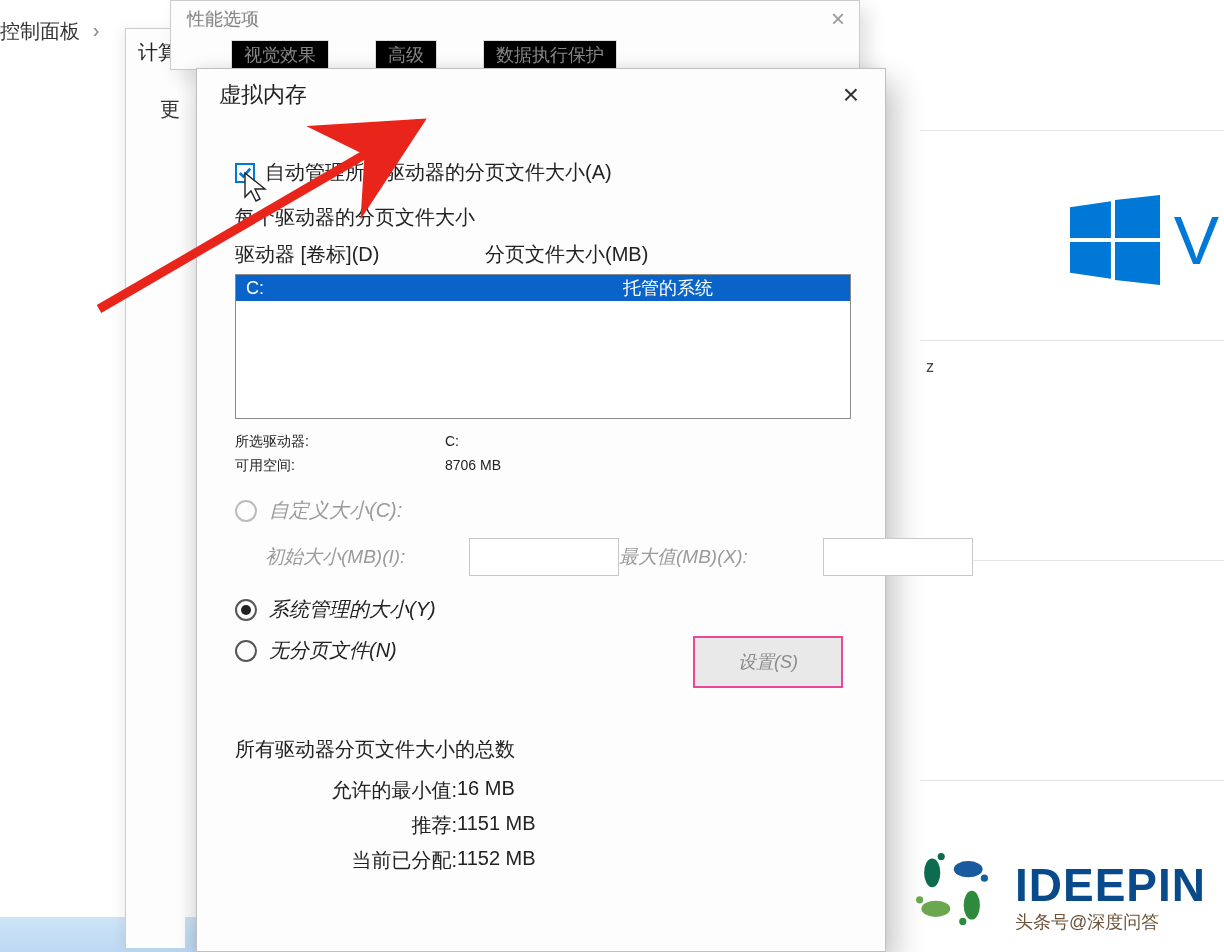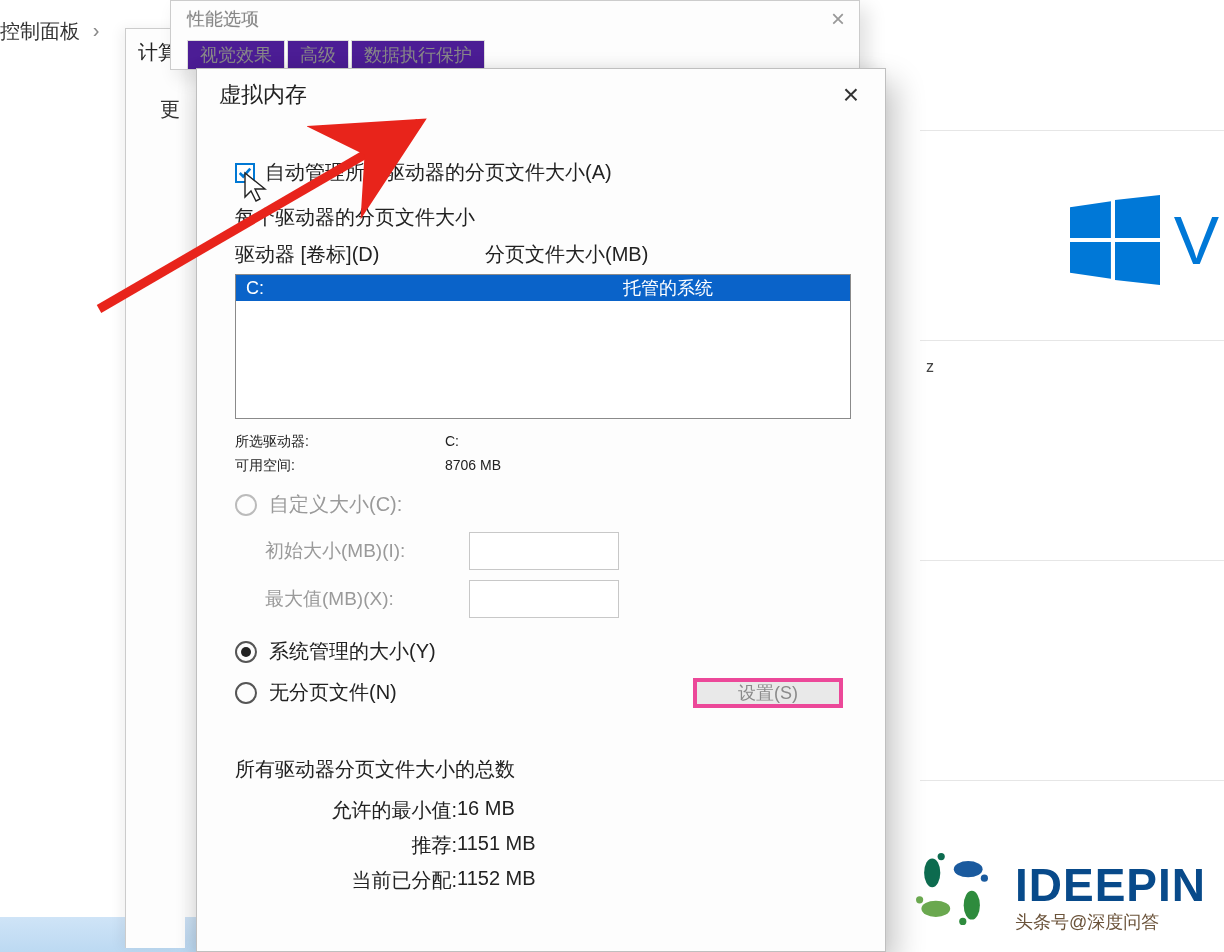--- a/index.html
+++ b/index.html
@@ -42,21 +42,21 @@
   .perf-title {
     position:absolute; top:6px; left:16px; font-size:18px; color:#888;
     text-shadow: 0 0 1px #ccc;
   }
   .perf-close { position:absolute; top:4px; right:14px; font-size:24px; color:#999;}
   .perf-tabs {
     position:absolute; bottom:0; left:16px; display:flex; gap:2px;
     font-size:18px; color:#888;
   }
   .perf-tabs div { padding: 2px 12px; border:1px solid #ddd; border-bottom:none;
-    background:#4c1d95; white-space:nowrap; }
+    background:#000000; white-space:nowrap;margin-left:44px; }
   .sys-dialog {
     position:absolute; top: 28px; left: 125px; width: 60px; height: 920px;
     background:#fdfdfd; border-left:1px solid #ccc; border-top:1px solid #ccc;
     box-shadow: -4px 0 12px rgba(0,0,0,.06);
     padding-left: 40px;
   }
   .sys-title { position:absolute; top:10px; left:12px; font-size:20px;}
   .stub { position:absolute; left:160px; color:#333; font-size:20px; }
 
   
@@ -89,33 +89,33 @@
   .drive-row {
     display:flex; color:#fff; background:#0a63c9;
     font-size:18px; line-height:26px; height:26px; padding: 0 10px;
   }
   .drive-row .dc1 { width: 320px; }
   .drive-row .dc2 { flex:1; text-align:center; padding-right:70px;}
 
   .info-grid { margin-top: 14px; font-size:14px; }
   .info-grid .row { display:flex; margin-bottom: 6px;}
   .info-grid .k { width: 210px; }
-  .radio-group { margin-top: 16px; }
+  .radio-group { margin-top: 22px; font-style: italic; }
   .radio-row { display:flex; align-items:center; gap:12px; margin-bottom: 14px; font-size:20px;}
   .radio { width:22px; height:22px; border:2px solid #555; border-radius:50%;
     display:inline-flex; align-items:center; justify-content:center; flex:none;}
   .radio.sel::after { content:""; width:10px; height:10px; background:#222; border-radius:50%; }
   .radio-row.disabled { color:#9a9a9a; }
   .radio-row.disabled .radio { border-color:#bbb; }
-  .inline-fields { margin-left: 30px; display:flex; flex-direction:column; gap:10px;}
+  .inline-fields { margin-left: 30px; display:flex; flex-direction:row; }
   .inline-fields .frow { display:flex; align-items:center; gap:14px; }
   .inline-fields .flabel { width: 190px; color:#9a9a9a; font-size:19px;}
   .txtbox { width:150px; height:38px; border:1px solid #c8c8c8; background:#fff; }
   .setbtn-row { display:flex; justify-content:flex-end; margin-top: -42px; padding-right: 8px;}
-  .setbtn { width:150px; height:30px; border:4px solid #ec4899; background:#e9e9e9;
+  .setbtn { width:150px; height:52px; border:2px solid #ec4899; background:#e9e9e9;
     color:#8a8a8a; font-size:18px; display:flex; align-items:center; justify-content:center;}
 
   .totals { margin-top: 34px; border-top: 0; padding-top: 14px;}
   .totals .hdr { font-size:20px; margin-bottom: 14px; }
   .totals .row { display:flex; font-size:20px; margin-bottom: 8px; padding-left: 12px;}
   .totals .k { width: 210px; text-align: right; }
 
   
   .arrow {
     position:absolute; top: 40px; left: -108px; width: 350px; height: 210px;

